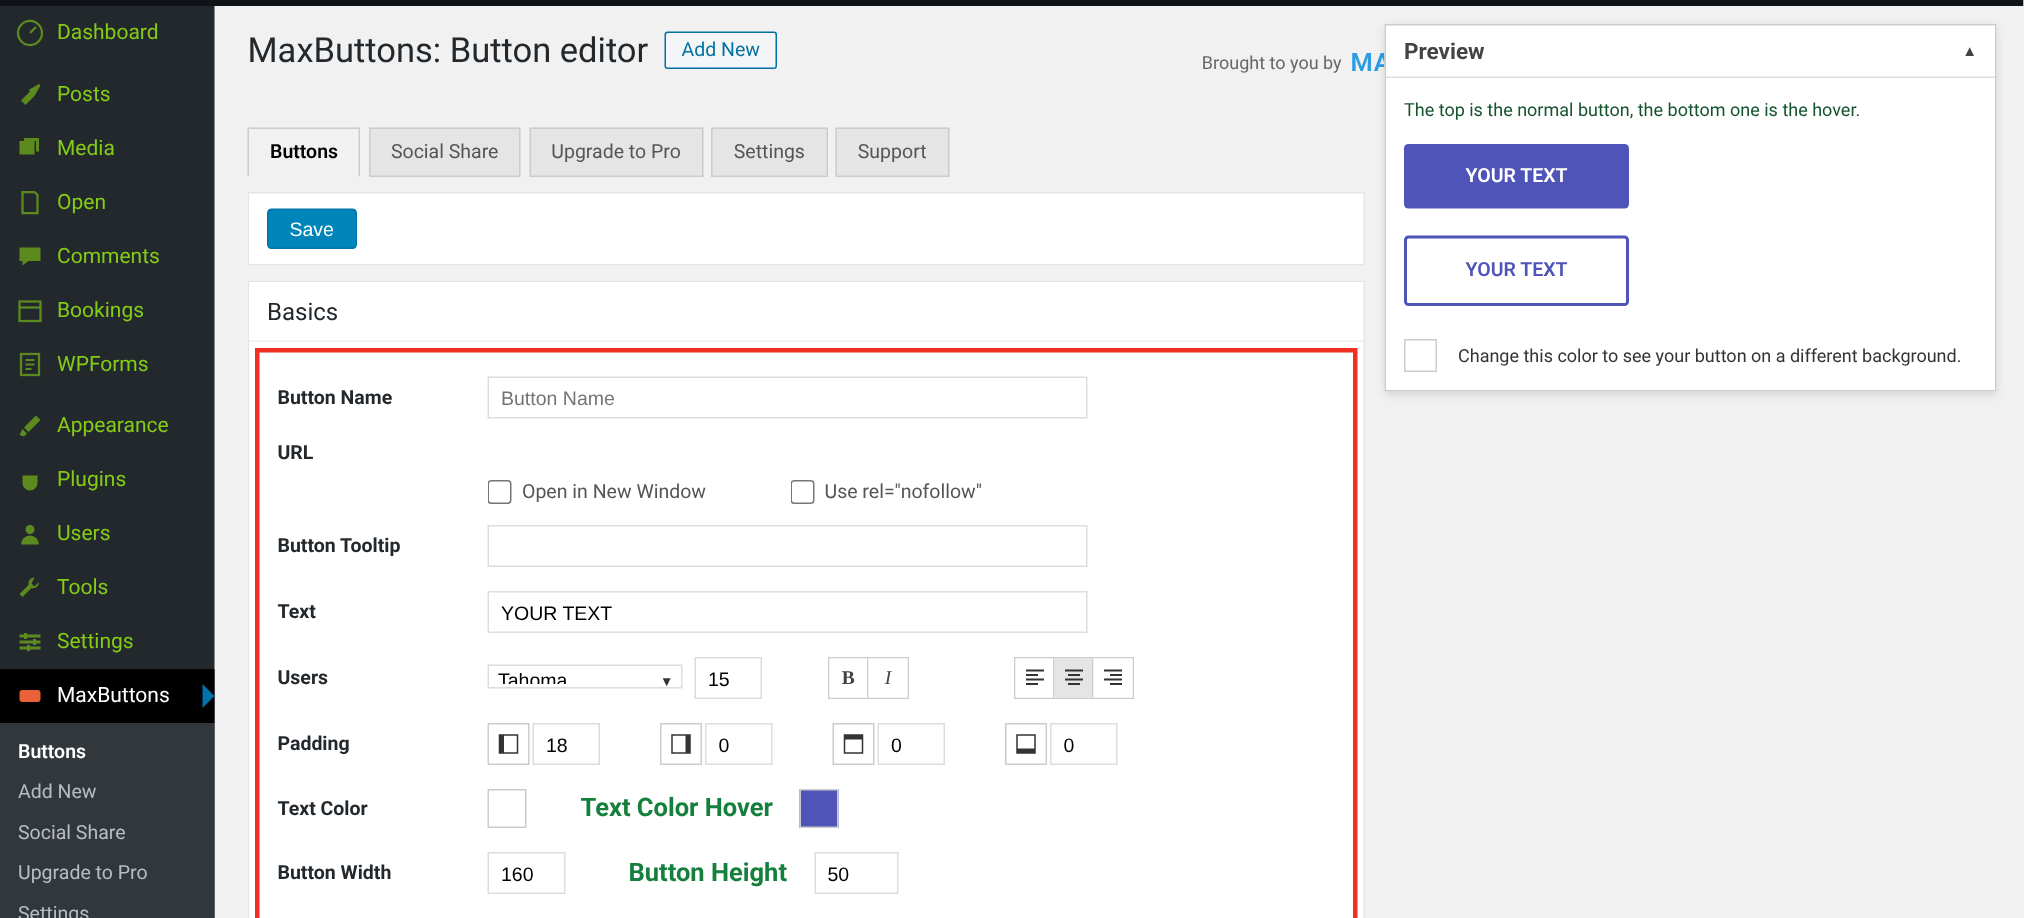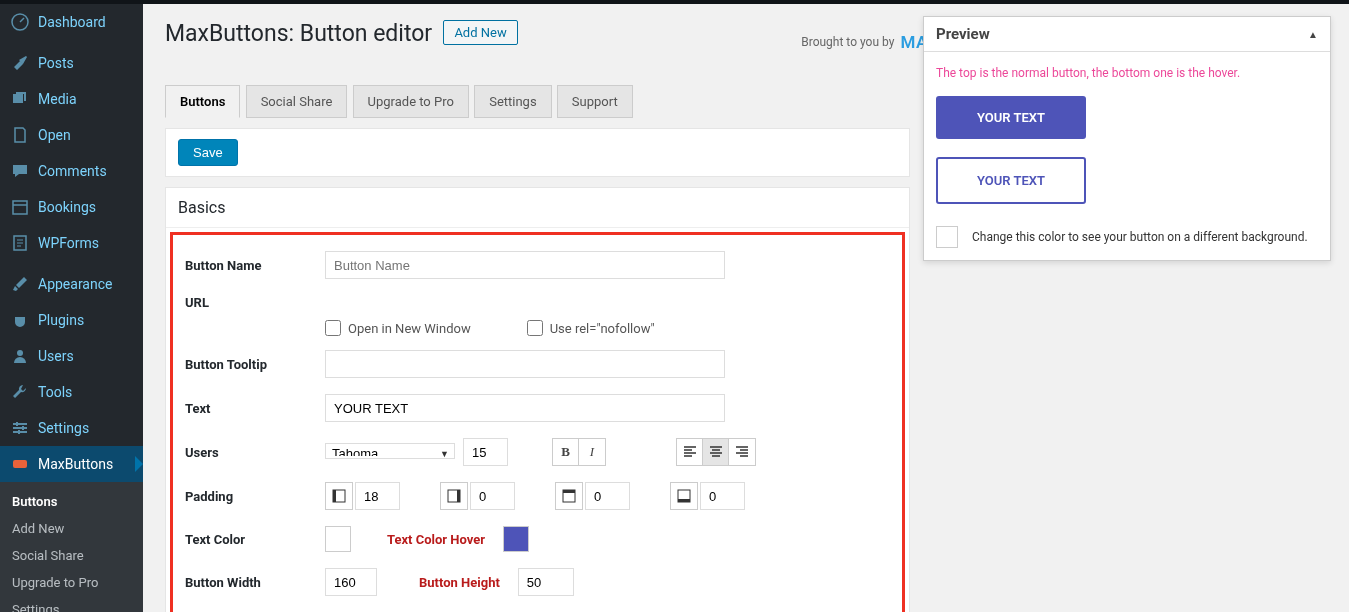--- a/index.html
+++ b/index.html
@@ -1,24 +1,24 @@
 <!DOCTYPE html>
 <html><head>
 <meta charset="utf-8">
 <style>
 * { box-sizing: border-box; margin: 0; padding: 0; }
 body { font-family: -apple-system, BlinkMacSystemFont, "Segoe UI", Roboto, sans-serif; font-size: 13px; color: #444; background: #f1f1f1; width: 1349px; height: 612px; overflow: hidden; }
 .topbar { background: #101418; height: 4px; }
 .wrap { display: flex; height: 608px; }
 .sidebar { width: 143px; background: #23282d; color: #eee; flex-shrink: 0; }
 .sidebar .menu { list-style: none; }
-.sidebar .menu li { display: flex; align-items: center; padding: 8px 10px; color: #7dd3fc; font-size: 14px; cursor: pointer; }
+.sidebar .menu li { display: flex; align-items: center; padding: 8px 10px; color: #84cc16; font-size: 14px; cursor: pointer; }
 .sidebar .menu li.sep { margin-top: 5px; }
 .sidebar .menu li .micon { width: 20px; height: 20px; margin-right: 8px; display: inline-flex; align-items: center; justify-content: center; opacity: 0.6; }
-.sidebar .menu li.active { background: #0c4a6e; color: #fff; position: relative; }
+.sidebar .menu li.active { background: #000000; color: #fff; position: relative; }
 .sidebar .menu li.active::after { content: ''; position: absolute; right: -8px; top: 50%; transform: translateY(-50%); border: 8px solid transparent; border-left-color: #0073aa; }
 .sidebar .menu li.active .micon { opacity: 1; }
 .sidebar .submenu { list-style: none; background: #32373c; padding: 6px 0; }
 .sidebar .submenu li { padding: 6px 12px; font-size: 13px; color: rgba(240,245,250,.7); cursor: pointer; }
 .sidebar .submenu li.cur { color: #fff; font-weight: 600; }
 .main { flex: 1; padding: 16px 20px 0 22px; position: relative; overflow: hidden; }
 .page-title { font-size: 23px; font-weight: 400; color: #23282d; display: inline-block; }
 .add-new { display: inline-block; border: 1px solid #0071a1; color: #0071a1; background: #f3f5f6; padding: 4px 10px; font-size: 13px; border-radius: 2px; margin-left: 8px; vertical-align: 4px; cursor: pointer; }
 .brought { position: absolute; top: 28px; right: 300px; font-size: 12px; color: #666; display: flex; align-items: center; gap: 6px; }
 .brought .logo { font-size: 17px; font-weight: 600; letter-spacing: 0.5px; }
@@ -45,27 +45,27 @@
 .selectwrap { position: relative; display: inline-block; }
 .selectwrap select { width: 130px; height: 16px; border: 1px solid #ddd; padding: 2px 6px; font-size: 13px; appearance: none; background: #fff; }
 .selectwrap::after { content: '▼'; position: absolute; right: 6px; top: 6px; font-size: 9px; pointer-events: none; color: #333; }
 .btngroup { display: inline-flex; border: 1px solid #ccc; margin-left: 22px; }
 .btngroup .b { width: 26px; height: 26px; display: inline-flex; align-items: center; justify-content: center; background: #fff; border-right: 1px solid #ccc; cursor: pointer; font-family: serif; }
 .btngroup .b:last-child { border-right: none; }
 .btngroup .b.sel { background: #e5e5e5; }
 .pad-ico { display: inline-flex; width: 28px; height: 28px; border: 1px solid #ccc; background: #fff; align-items: center; justify-content: center; margin-right: 2px; }
 .pad-ico svg { width: 14px; height: 14px; }
 .colorbox { width: 26px; height: 26px; border: 1px solid #ccc; display: inline-block; cursor: pointer; }
-.label2 { font-weight: 700; font-size: 13px; color: #b91c1c; margin-left: 36px; margin-right: 18px; }
+.label2 { font-weight: 700; font-size: 17px; color: #15803d; margin-left: 36px; margin-right: 18px; }
 .preview { position: absolute; top: 12px; right: 18px; width: 408px; background: #fff; border: 1px solid #ccc; box-shadow: 0 2px 6px rgba(0,0,0,.12); }
 .preview-h { padding: 8px 12px; border-bottom: 1px solid #ddd; display: flex; justify-content: space-between; align-items: center; }
 .preview-h .t { font-weight: 700; font-size: 15px; }
 .preview-h .tog { font-size: 10px; cursor: pointer; }
 .preview-body { padding: 14px 12px 16px; }
-.phint { font-size: 12px; color: #ec4899; margin-bottom: 16px; }
+.phint { font-size: 12px; color: #14532d; margin-bottom: 16px; }
 .pbtn { display: inline-block; background: #4e54b8; color: #fff; padding: 14px 34px; font-size: 13px; font-weight: 600; border-radius: 3px; text-align: center; min-width: 150px; }
 .pbtn.hover { background: #fff; color: #4e54b8; border: 2px solid #4e54b8; margin-top: 18px; }
 .pfoot { display: flex; align-items: center; gap: 14px; padding: 6px 12px 12px; }
 .pfoot .sw { width: 22px; height: 22px; border: 1px solid #ccc; background: #fff; }
 .pfoot .txt { font-size: 12px; color: #333; }
 </style>
 </head>
 <body>
 
 <div class="topbar"></div>

